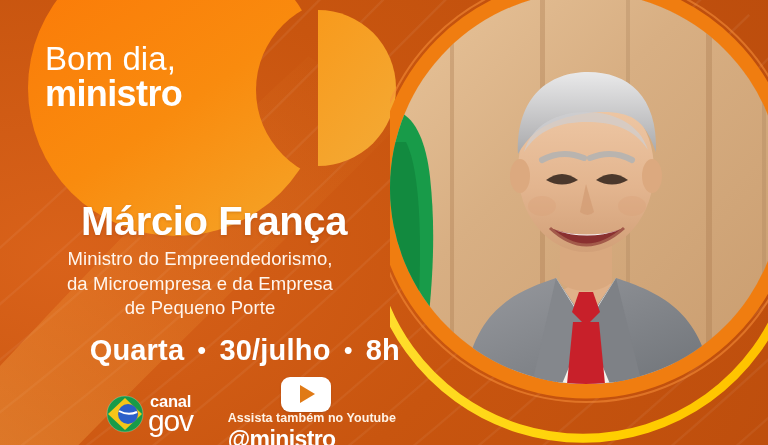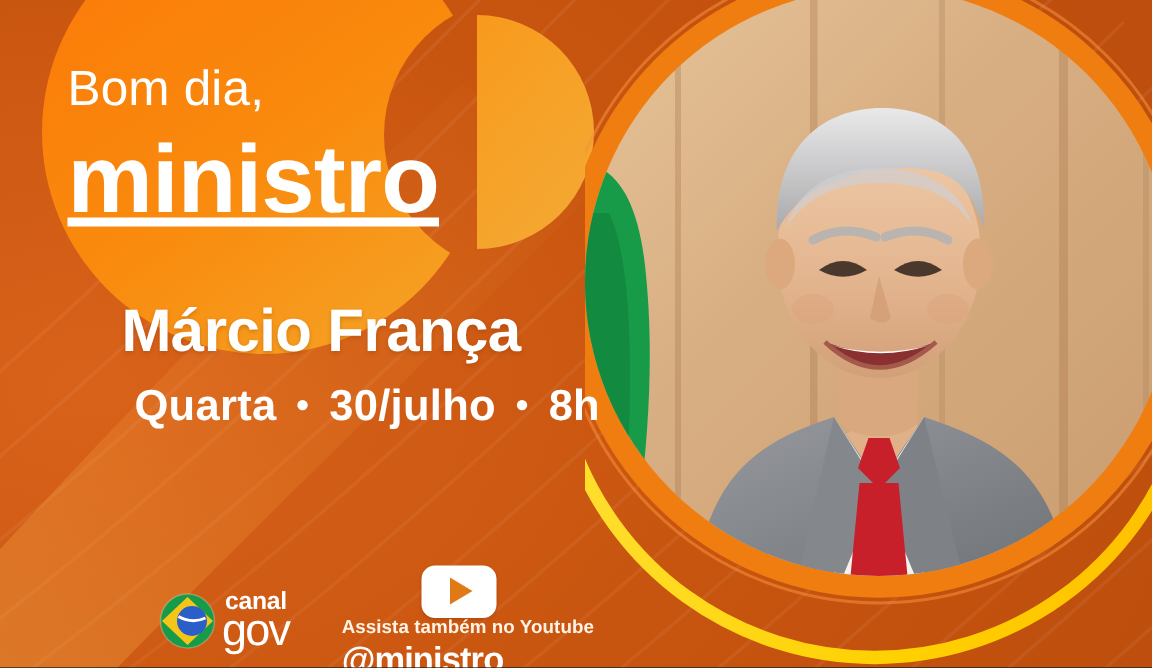--- a/index.html
+++ b/index.html
@@ -15,23 +15,22 @@
   
   .logo-wrap{position:absolute;left:18px;top:-62px;width:380px;height:280px;}
   .logo-wrap svg{display:block;overflow:visible;}
   
   .logo-text{position:absolute;left:45px;top:42px;width:330px;color:#fff;}
   .bomdia{
     font-size:33px;font-weight:400;letter-spacing:.1px;line-height:1;
     color:#FFFFFF;
   }
   .ministro{
-    font-size:64px;font-weight:700;line-height:1;margin-top:12px;letter-spacing:-.6px;
+    font-size:36px;font-weight:700;line-height:1;margin-top:1px;letter-spacing:-.6px;
     color:#FFFFFF;
-    text-decoration:underline;
   }
   
   .speaker{position:absolute;left:0;top:200px;width:400px;text-align:center;color:#fff;}
   .sp-name{
     font-size:40px;font-weight:700;letter-spacing:-.4px;line-height:1.06;
     text-shadow:0 1px 3px rgba(120,45,0,.28);
     padding-left:28px;
   }
   .sp-role{
     margin-top:5px;font-size:18.5px;font-weight:400;line-height:1.32;
@@ -228,20 +227,25 @@
         <ellipse cx="152" cy="214" rx="14" ry="10" fill="#D9A179" opacity=".35"></ellipse>
         <ellipse cx="242" cy="214" rx="14" ry="10" fill="#D9A179" opacity=".35"></ellipse>
       </g>
 
       <path d="M-10 300 A 214 214 0 0 0 396 300" fill="none" stroke="url(#ybow)" stroke-width="9" stroke-linecap="round"></path>
     </svg>
   </div>
 
   <div class="speaker">
     <div class="sp-name">Márcio França</div>
+    <div class="sp-role">
+      <div>Ministro do Empreendedorismo,</div>
+      <div>da Microempresa e da Empresa</div>
+      <div>de Pequeno Porte</div>
+    </div>
     <div class="sp-when">
       <span>Quarta</span>
       <span class="dot">•</span>
       <span>30/julho</span>
       <span class="dot">•</span>
       <span>8h</span>
     </div>
   </div>
 
   <div class="bottom">

